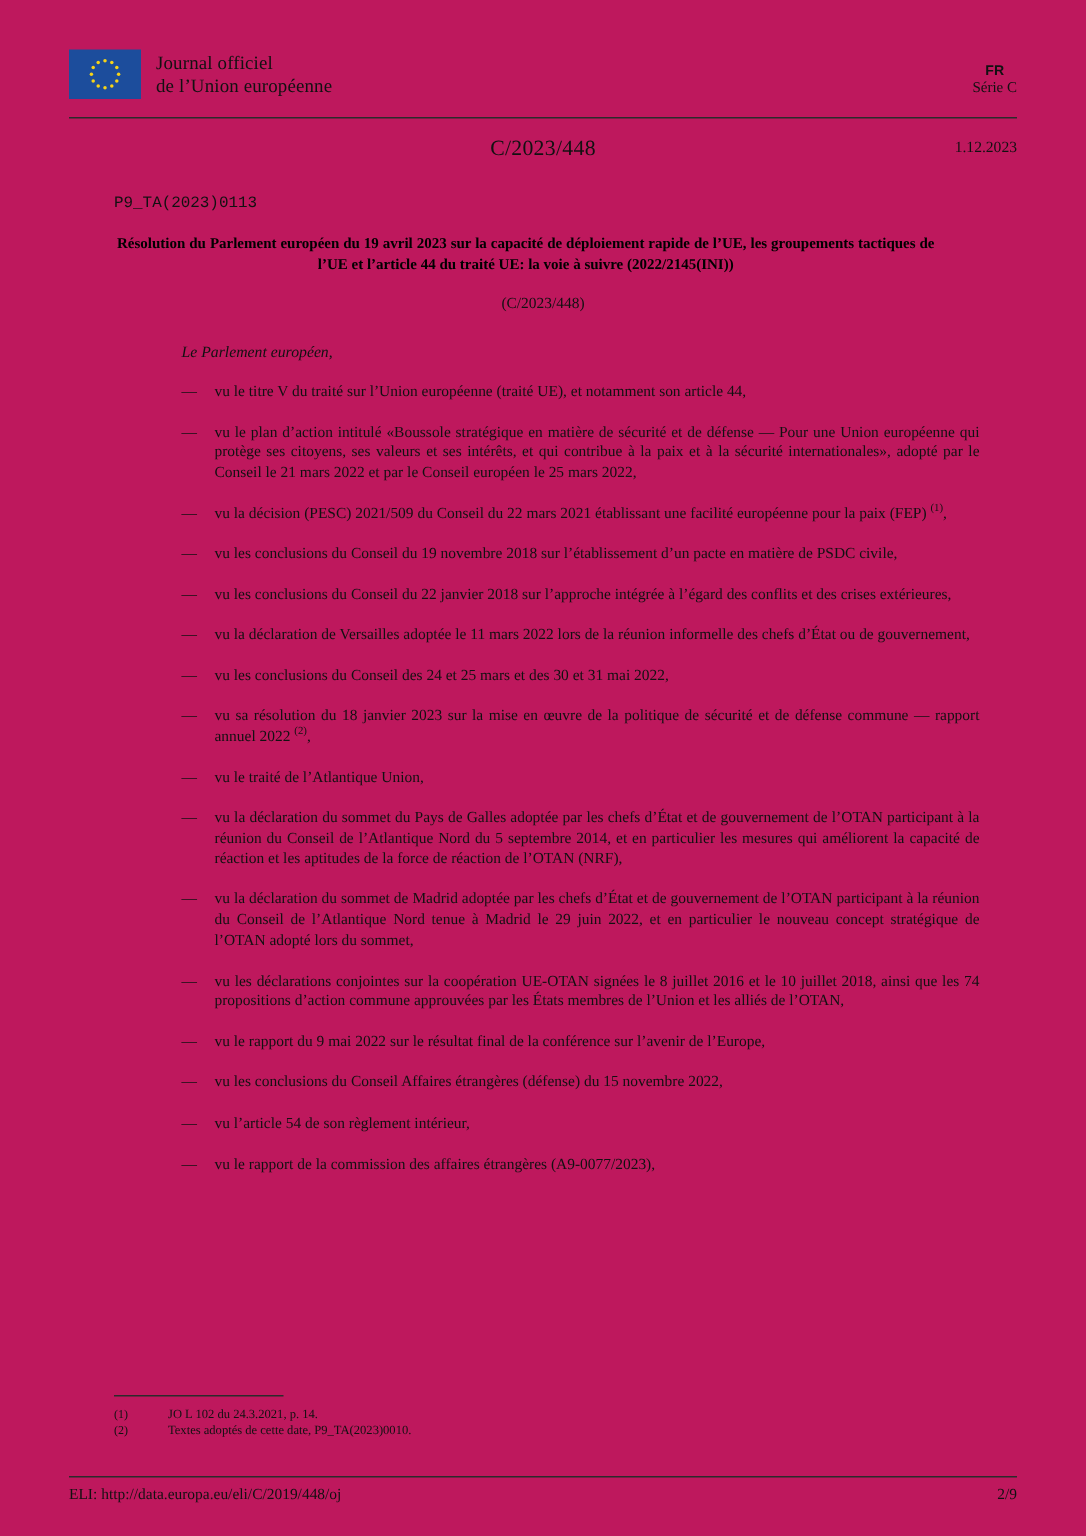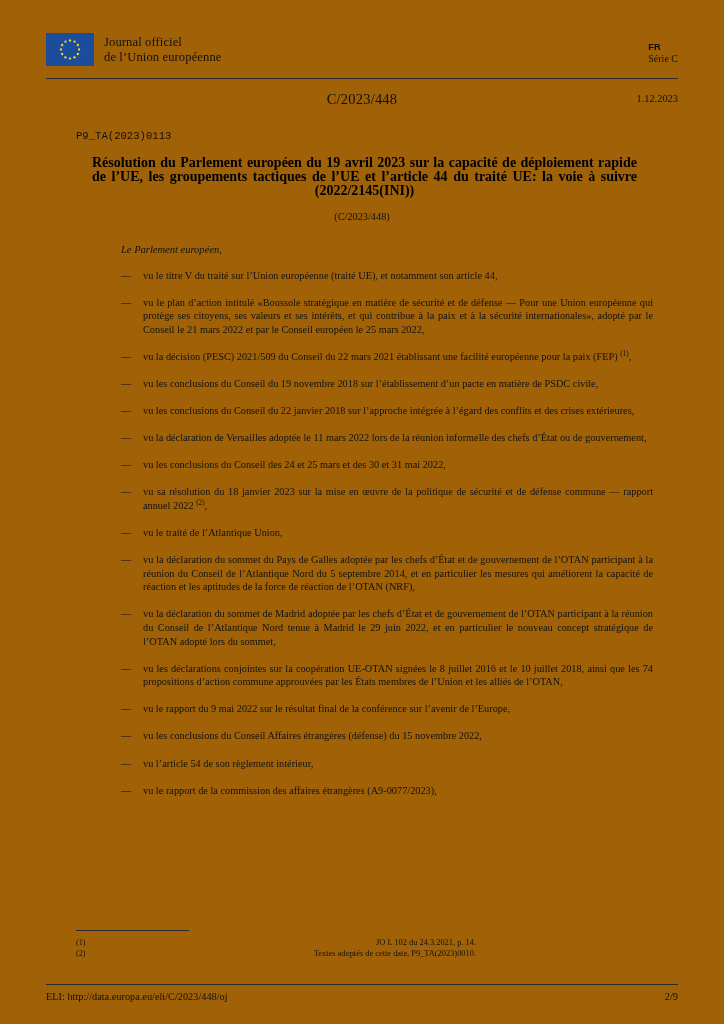--- a/index.html
+++ b/index.html
@@ -13,21 +13,21 @@
     position: relative;
     font-family: "Liberation Serif", "DejaVu Serif", serif;
     color: #1a1a1a;
     overflow: hidden;
   }
   .page {
     position: absolute;
     left: 0; top: 0;
     width: 724px;
     height: 1024px;
-    background: #a16207;
+    background: #be185d;
     box-sizing: border-box;
   }
   .content {
     position: absolute;
     left: 46px;
     top: 0;
     width: 632px;
     height: 1024px;
   }
 
@@ -54,21 +54,21 @@
   .eu-flag svg { display:block; width:48px; height:33px; }
   .journal-title {
     font-family: "Liberation Serif", "DejaVu Serif", serif;
     font-size: 12.6px;
     line-height: 14.4px;
     color: #111;
     letter-spacing: .1px;
   }
   .journal-title span { display:block; white-space: nowrap; }
   .masthead-right {
-    text-align: left;
+    text-align: center;
     font-size: 9.4px;
     line-height: 11.6px;
     color: #111;
     padding-top: 8px;
     font-family: "Liberation Sans", sans-serif;
     font-weight: bold;
   }
   .masthead-right .serie {
     font-family: "Liberation Serif", "DejaVu Serif", serif;
     font-weight: normal;
@@ -114,23 +114,23 @@
     margin-top: 9px;
     margin-left: 30px;
     width: 576px;
     font-size: 13.6px;
     font-weight: bold;
     line-height: 17.5px;
     color: #000;
   }
   .subtitle {
     margin-top: 14px;
-    margin-left: 46px;
+    margin-left: 32px;
     width: 545px;
-    font-size: 14px;
+    font-size: 10px;
     font-weight: bold;
     line-height: 14px;
     text-align: justify;
     text-align-last: center;
     color: #000;
   }
   .subdoc {
     margin-top: 13px;
     text-align: center;
     font-size: 10.3px;
@@ -190,21 +190,21 @@
     display: flex;
     font-size: 8.4px;
     line-height: 11.2px;
     color: #111;
   }
   .fn-mark {
     flex: 0 0 36px;
     width: 36px;
   }
   .fn-mark sup { font-size: 8px; vertical-align: baseline; }
-  .fn-text { flex: 1 1 auto; text-align: right; }
+  .fn-text { flex: 1 1 auto; }
 
   
   .footer {
     position: absolute;
     left: 0;
     top: 984px;
     width: 632px;
   }
   .footer-rule {
     border: 0;
@@ -349,19 +349,19 @@
           <div class="fn-row">
             <div class="fn-mark"><sup>(2)</sup></div>
             <div class="fn-text">Textes adoptés de cette date, P9_TA(2023)0010.</div>
           </div>
         </div>
     </div>
 
     <div class="footer">
       <hr class="footer-rule">
       <div class="footer-row">
-        <div>ELI: http://data.europa.eu/eli/C/2023/448/oj</div>
+        <div>ELI: http://data.europa.eu/eli/C/2019/448/oj</div>
         <div>2/9</div>
       </div>
     </div>
 
   </div>
 </div>
 
 </body></html>

